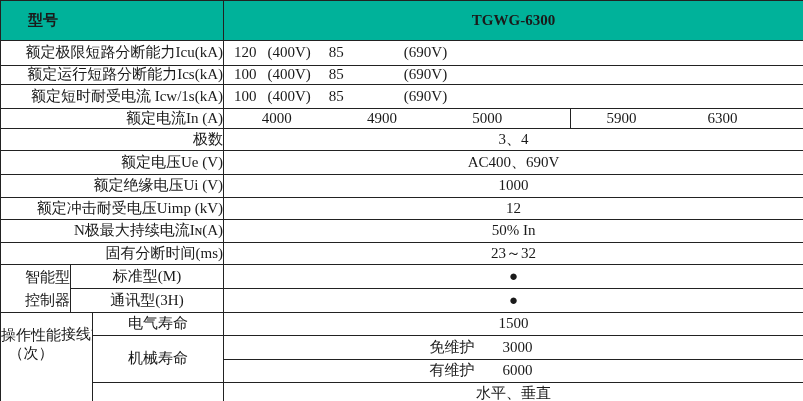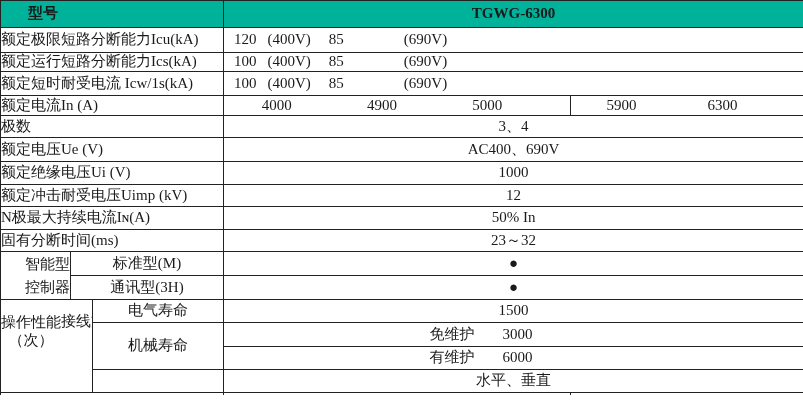--- a/index.html
+++ b/index.html
@@ -20,21 +20,21 @@
   table.spec td {
     border: 1px solid var(--border, #222222);
     padding: 0;
     vertical-align: middle;
     font-size: 15px;
     line-height: 1.05;
     overflow: hidden;
     white-space: nowrap;
   }
   
-  tr.r1  { height: 27px; }
+  tr.r1  { height: 40px; }
   tr.r2  { height: 25px; }
   tr.r3  { height: 19px; }
   tr.r4  { height: 24px; }
   tr.r5  { height: 20px; margin-top: 32px; }
   tr.r6  { height: 22px; padding-left: 15px; }
   tr.r7  { height: 24px; margin-left: 33px; }
   tr.r8  { height: 23px; margin-left: 32px; }
   tr.r9  { height: 22px; }
   tr.r10 { height: 23px; }
   tr.r11 { height: 22px; }
@@ -44,21 +44,21 @@
   tr.r15 { height: 24px; }
   tr.r16 { height: 23px; }
   tr.r17 { height: 23px; }
   tr.r18 { height: 2px; }
   tr.r18 td { border-bottom: none; }
 
   td.head { background: var(--header-bg, #00b29a); font-weight: bold; }
   td.head.lab { padding-left: 27px; }
   td.head.ctr { text-align: center; }
 
-  td.lbl { text-align: left; }            
+  td.lbl { text-align: right; }            
   td.sub { text-align: center; }            
 
   td.vitems { }                             
   td.vitems .cellflex { display: flex; align-items: center; }
   .it.i0 { margin-left: 10px; }
   .it.i1 { margin-left: 11px; }
   .it.i2 { margin-left: 18px; }
   .it.i3 { margin-left: 44px; padding-left: 16px; }
 
   td.grp .cellflex { display: flex; align-items: center; justify-content: space-around; padding-right: 30px; }

